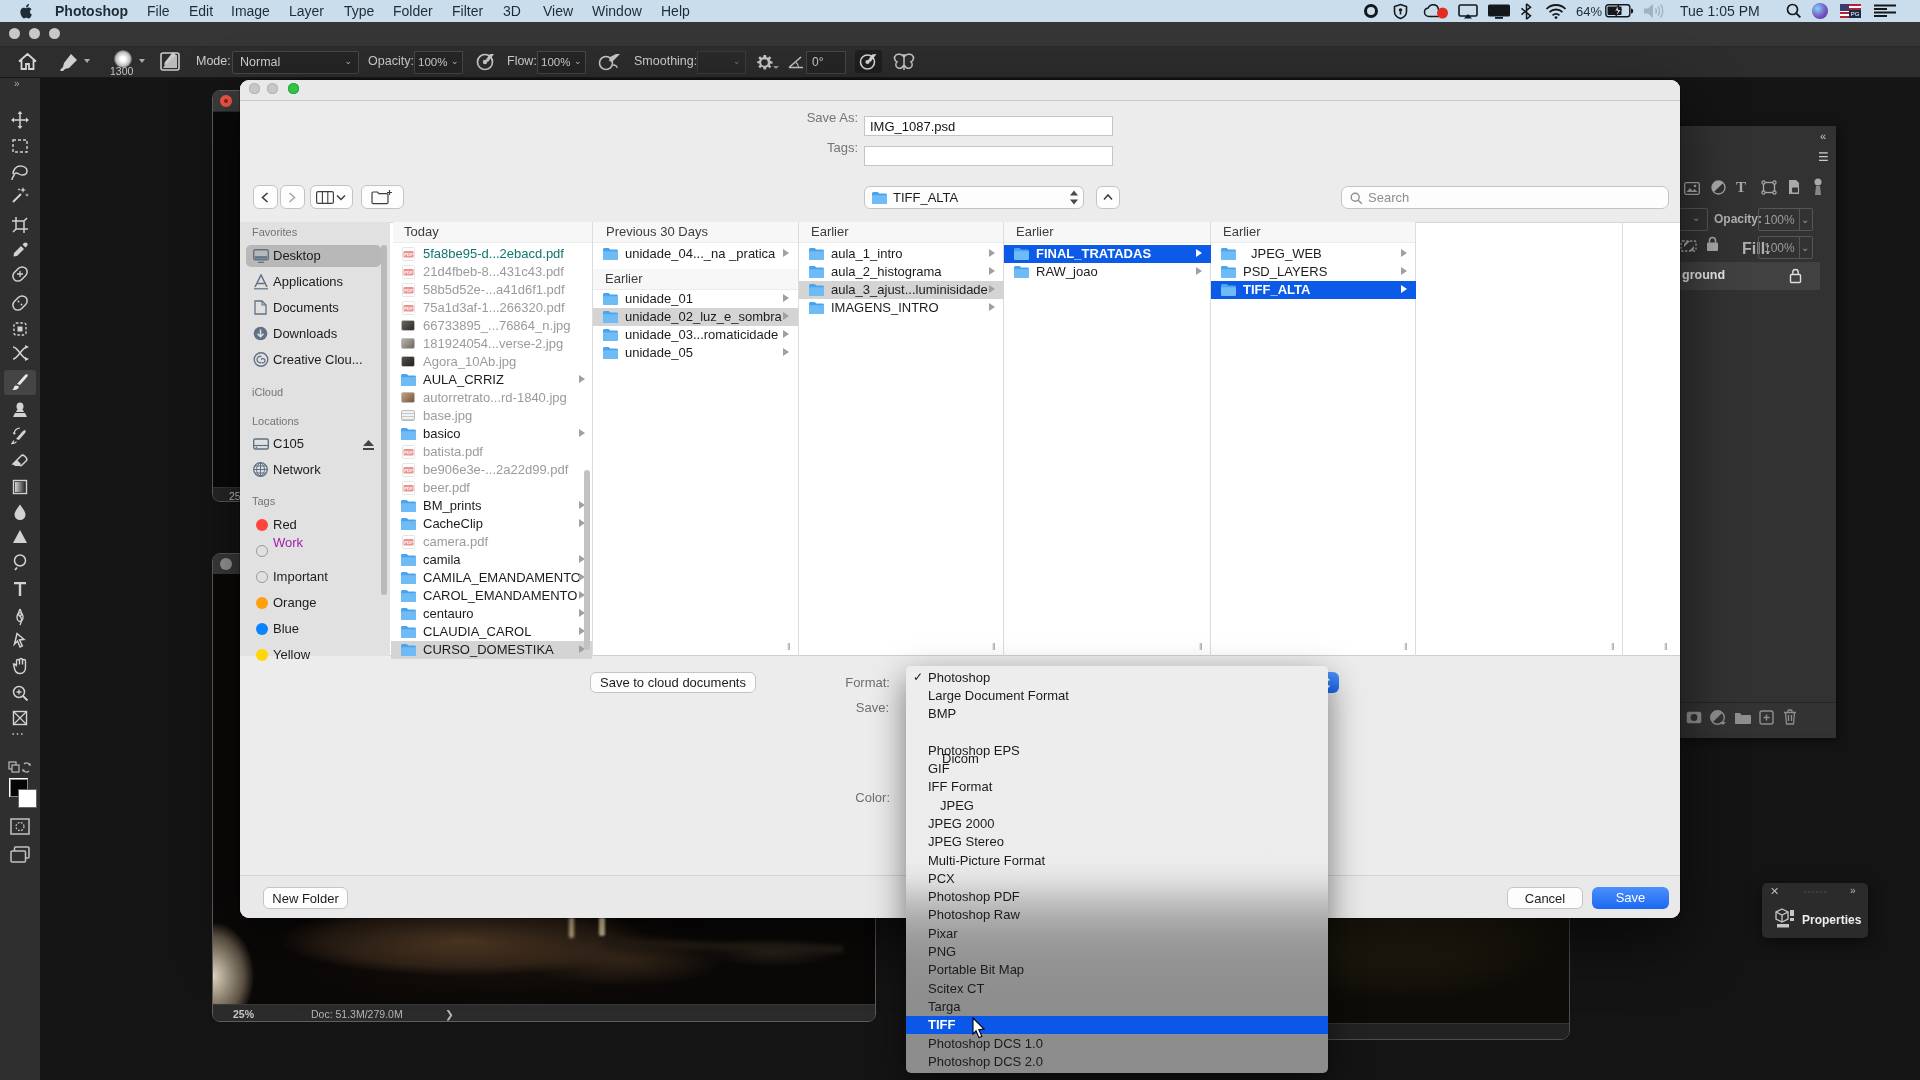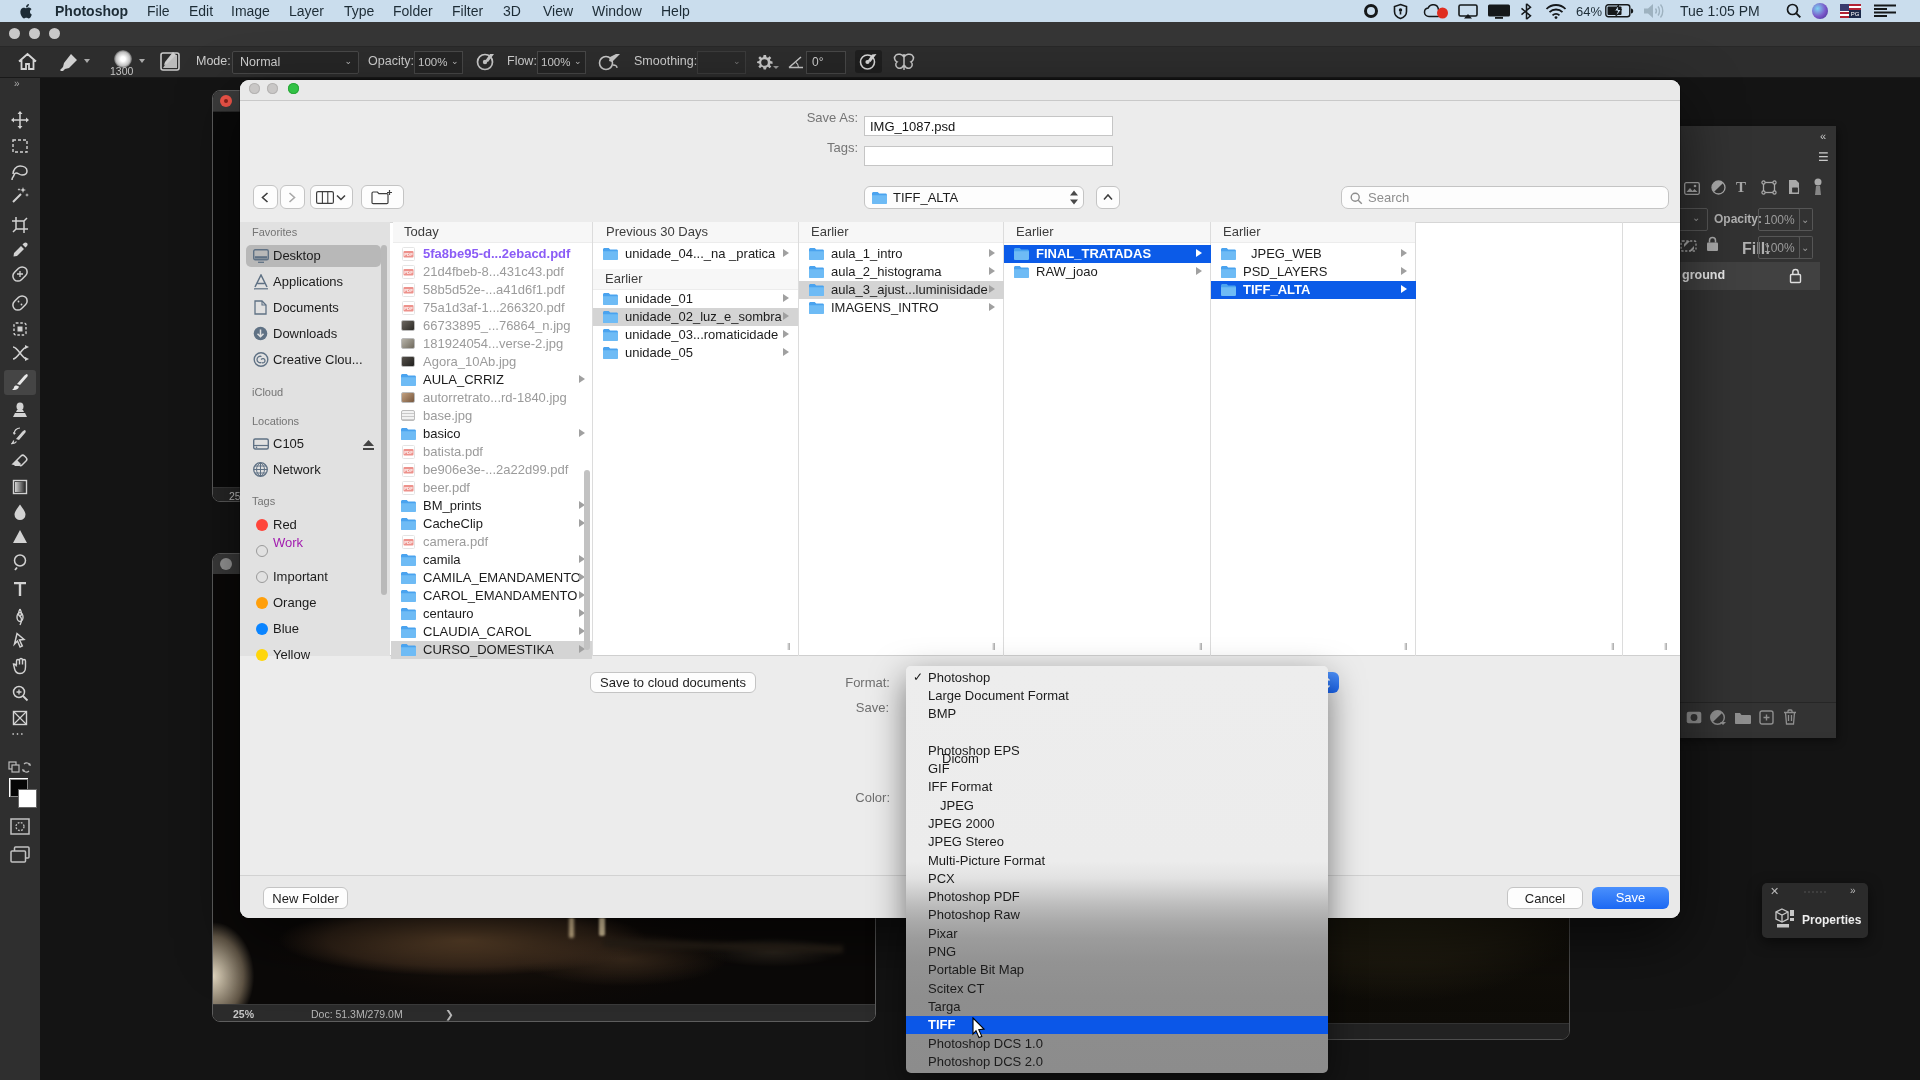--- a/index.html
+++ b/index.html
@@ -559,21 +559,21 @@
 <div class="tx" style="left:33px;top:541px;color:#1c1c1c;">Blue</div>
 <div class="a" style="left:16px;top:569px;width:12px;height:12px;border-radius:50%;background:#ffd60a;"></div>
 <div class="tx" style="left:33px;top:567px;color:#1c1c1c;">Yellow</div>
 <div class="a" style="left:0;top:0;opacity:.55;">
       <svg class="a" style="left:162px;top:167px" width="13" height="14" viewBox="0 0 13 14">
         <rect x="0.5" y="0.5" width="12" height="13" rx="1" fill="#fff" stroke="#cfcfcf"></rect>
         <rect x="1.5" y="4" width="10" height="6.5" rx="1" fill="#e03a2f"></rect>
         <text x="6.5" y="9.2" font-size="4.2" fill="#fff" text-anchor="middle" font-family="Liberation Sans" font-weight="bold">PDF</text>
       </svg>
     </div>
-<div class="tx" style="left:183px;top:166px;color:#8b5cf6;font-weight:bold;">5fa8be95-d...2ebacd.pdf</div>
+<div class="tx" style="left:183px;top:166px;color:#0f766e;">5fa8be95-d...2ebacd.pdf</div>
 <div class="a" style="left:0;top:0;opacity:.55;">
       <svg class="a" style="left:162px;top:185px" width="13" height="14" viewBox="0 0 13 14">
         <rect x="0.5" y="0.5" width="12" height="13" rx="1" fill="#fff" stroke="#cfcfcf"></rect>
         <rect x="1.5" y="4" width="10" height="6.5" rx="1" fill="#e03a2f"></rect>
         <text x="6.5" y="9.2" font-size="4.2" fill="#fff" text-anchor="middle" font-family="Liberation Sans" font-weight="bold">PDF</text>
       </svg>
     </div>
 <div class="tx" style="left:183px;top:184px;color:#9b9b9b;">21d4fbeb-8...431c43.pdf</div>
 <div class="a" style="left:0;top:0;opacity:.55;">
       <svg class="a" style="left:162px;top:203px" width="13" height="14" viewBox="0 0 13 14">

